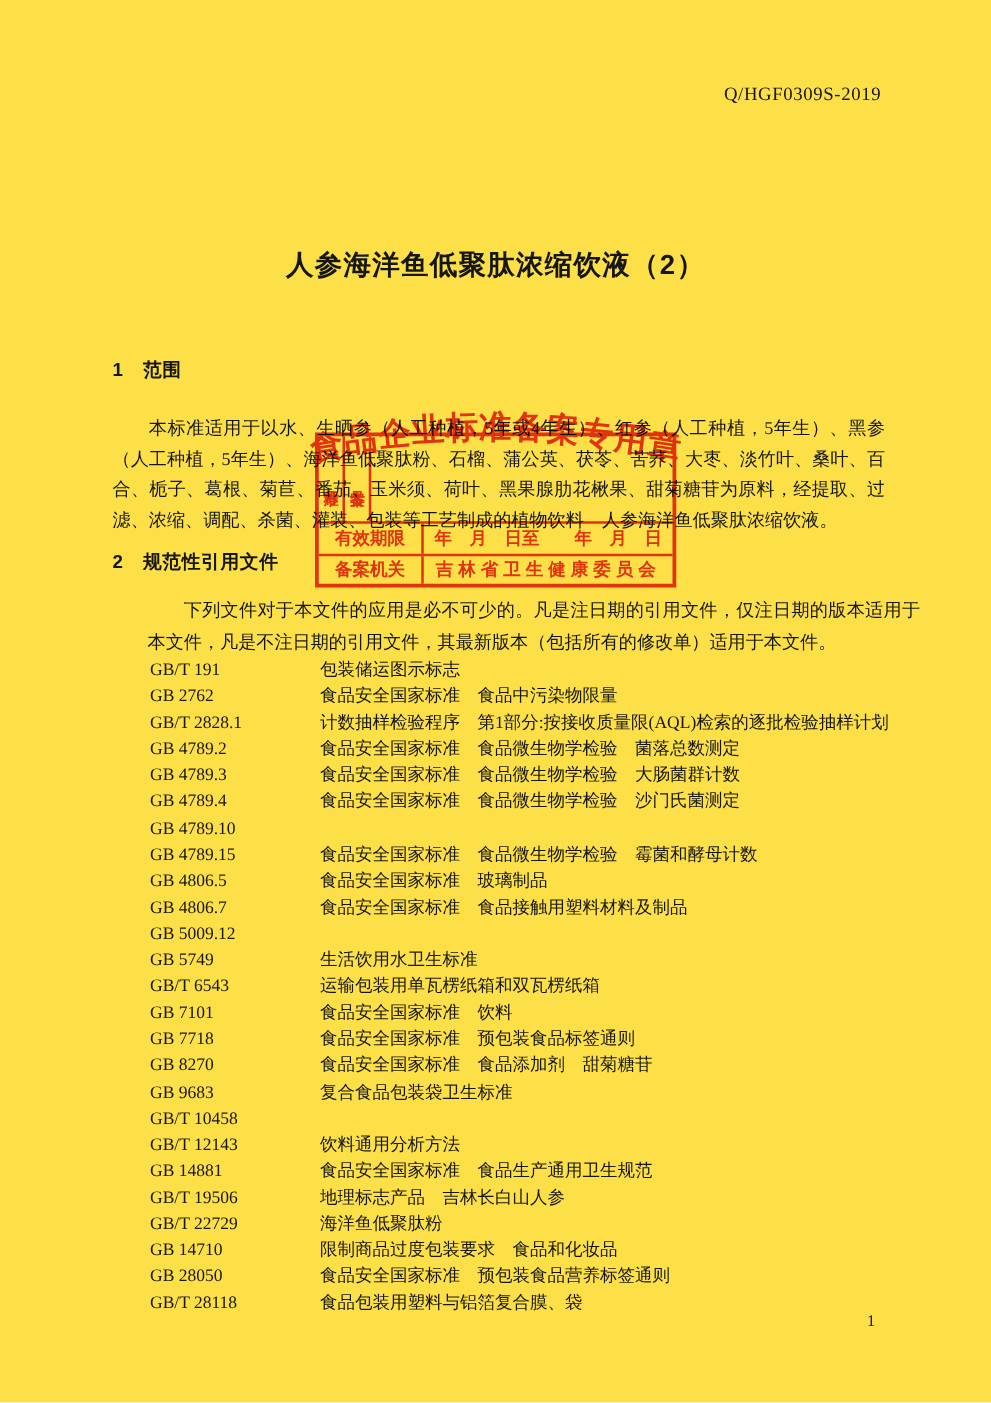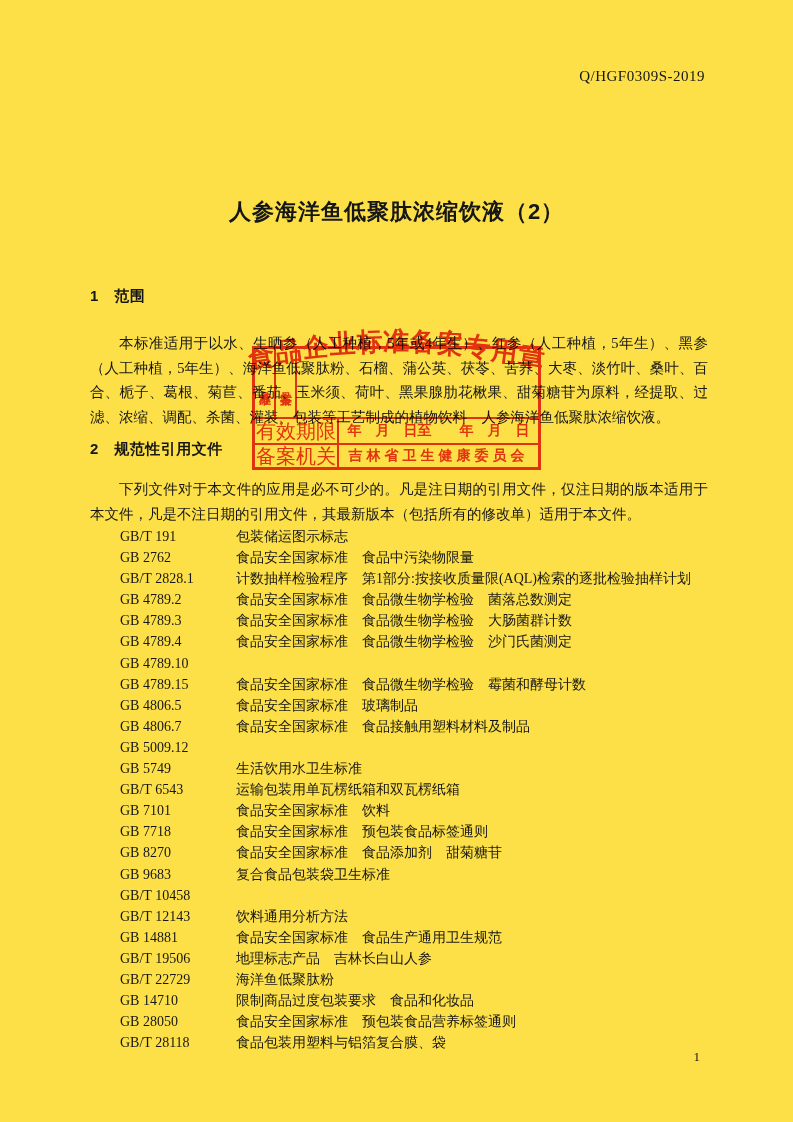--- a/index.html
+++ b/index.html
@@ -44,35 +44,35 @@
   .body-para {
     position: absolute;
     left: 90px;
     width: 618px;
     font-size: 14.5px;
     line-height: 24.5px;
     text-align: justify;
     text-indent: 2em;
   }
   .para-1 { top: 331px; }
-  .para-2 { top: 477px; }
+  .para-2 { top: 477px; margin-left: 28px; }
   .ref-list {
     position: absolute;
     left: 120px;
     top: 526px;
     width: 590px;
   }
   .ref-row {
     display: flex;
     line-height: 21.1px;
     font-size: 14px;
     white-space: nowrap;
   }
   .ref-code { width: 116px; flex: 0 0 116px; }
-  .ref-title { flex: 1; }
+  .ref-title { flex: 1; margin-left: 20px; }
   .page-number {
     position: absolute;
     right: 93px;
     top: 1049px;
     font-size: 13px;
   }
 
   
   .stamp {
     position: absolute;
@@ -125,22 +125,22 @@
   .stamp-top-space { flex: 1; }
   .stamp-row { display: flex; height: 24px; }
   .stamp-row + .stamp-row { border-top: 2px solid var(--stamp-red, #e02b20); }
   .stamp-label {
     width: 84px;
     flex: 0 0 84px;
     border-right: 2px solid var(--stamp-red, #e02b20);
     display: flex;
     align-items: center;
     justify-content: center;
-    font-weight: 400;
-    font-size: 20px;
+    font-weight: 700;
+    font-size: 14px;
   }
   .stamp-value {
     flex: 1;
     display: flex;
     align-items: center;
     justify-content: center;
     font-weight: 700;
     font-size: 14px;
     white-space: pre;
   }

